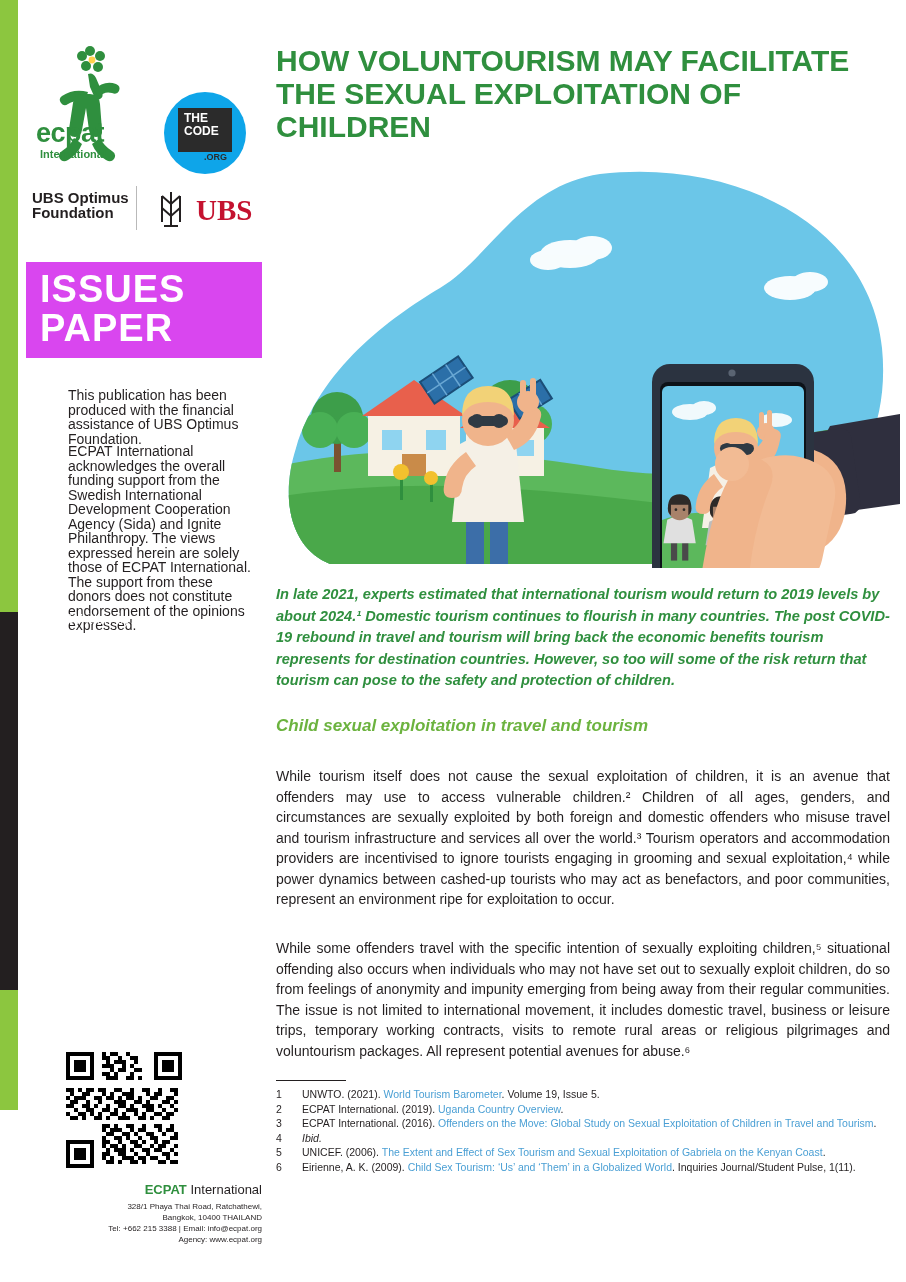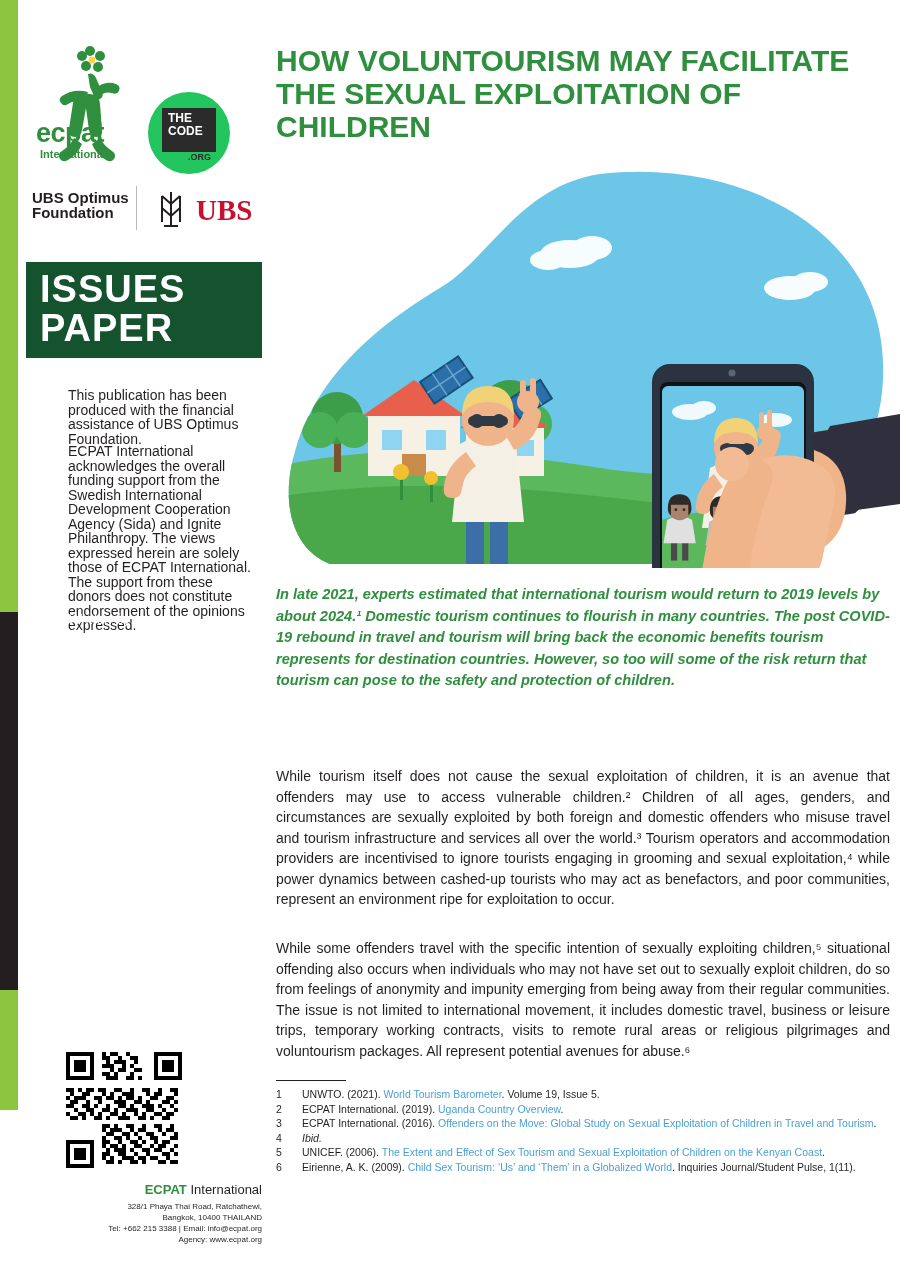--- a/index.html
+++ b/index.html
@@ -32,22 +32,22 @@
   .ecpat-logo { position:absolute; left:12px; top:6px; width:110px; height:120px; }
   .ecpat-word {
     position:absolute; left:10px; top:82px; font-size:27px; font-weight:bold;
     color:#2f8f3e; letter-spacing:-0.5px;
   }
   .ecpat-sub {
     position:absolute; left:14px; top:112px; font-size:11px; font-weight:bold; color:#2f8f3e;
   }
 
   .code-logo {
-    position:absolute; left:122px; top:56px; width:82px; height:82px; border-radius:50%;
-    background:#22c55e; color:#2b2b2b;
+    position:absolute; left:138px; top:56px; width:82px; height:82px; border-radius:50%;
+    background:#0ea5e9; color:#2b2b2b;
   }
   .code-inner {
     position:absolute; left:14px; top:16px; width:54px; height:44px; background:#2b2b2b;
     color:#fff; font-size:12px; font-weight:bold; line-height:13px; padding:4px 0 0 6px;
   }
   .code-org {
     position:absolute; left:40px; top:60px; font-size:9px; font-weight:bold; color:#2b2b2b;
   }
 
   .ubs-row { position:absolute; left:26px; top:186px; width:240px; height:46px; }
@@ -58,21 +58,21 @@
   .ubs-divider { position:absolute; left:110px; top:0px; width:1px; height:44px; background:#b9b9b9; }
   .ubs-keys { position:absolute; left:124px; top:2px; width:42px; height:42px; }
   .ubs-word {
     position:absolute; left:170px; top:8px; font-size:29px; font-weight:bold; color:#c4122f;
     font-family:"Liberation Serif", serif; letter-spacing:0px;
   }
 
   
   .issues-banner {
     position:absolute; left:26px; top:262px; width:236px; height:96px;
-    background:#14532d;
+    background:#d946ef;
   }
   .issues-banner .l1, .issues-banner .l2 {
     color:#fff; font-weight:bold; font-size:38px; letter-spacing:1px; line-height:40px;
   }
   .issues-banner .l1 { position:absolute; left:14px; top:7px; }
   .issues-banner .l2 { position:absolute; left:14px; top:46px; }
 
   
   .side-text { position:absolute; left:68px; width:190px; color:#231f20; font-size:14px; line-height:14.5px; }
   .side-text p { margin:0 0 13px 0; }
@@ -604,20 +604,21 @@
           <path d="M468 302 q44 -26 80 -6 q22 12 16 40 l-12 56 q-6 26 -36 26 q-34 0 -50 -30 q-14 -28 2 -86 z" fill="#f2bb94"></path>
           <path d="M430 418 q10 -80 34 -116 q12 -18 28 -10 q16 8 8 28 q-18 44 -22 100 z" fill="#f0b48b"></path>
           <circle cx="462" cy="296" r="17" fill="#f2bb94"></circle>
           <circle cx="462" cy="421" r="8" fill="#ffffff" opacity="0.85"></circle>
         </g>
       </svg>
     </div>
 
     <div class="intro">In late 2021, experts estimated that international tourism would return to 2019 levels by about 2024.¹ Domestic tourism continues to flourish in many countries. The post COVID-19 rebound in travel and tourism will bring back the economic benefits tourism represents for destination countries. However, so too will some of the risk return that tourism can pose to the safety and protection of children.</div>
 
+    <div class="subhead">Child sexual exploitation in travel and tourism</div>
 
     <div class="body-text p1">While tourism itself does not cause the sexual exploitation of children, it is an avenue that offenders may use to access vulnerable children.² Children of all ages, genders, and circumstances are sexually exploited by both foreign and domestic offenders who misuse travel and tourism infrastructure and services all over the world.³ Tourism operators and accommodation providers are incentivised to ignore tourists engaging in grooming and sexual exploitation,⁴ while power dynamics between cashed-up tourists who may act as benefactors, and poor communities, represent an environment ripe for exploitation to occur.</div>
     <div class="body-text p2">While some offenders travel with the specific intention of sexually exploiting children,⁵ situational offending also occurs when individuals who may not have set out to sexually exploit children, do so from feelings of anonymity and impunity emerging from being away from their regular communities. The issue is not limited to international movement, it includes domestic travel, business or leisure trips, temporary working contracts, visits to remote rural areas or religious pilgrimages and voluntourism packages. All represent potential avenues for abuse.⁶</div>
 
     <div class="fn-rule"></div>
     <div class="footnotes" id="footnotes">
         <div class="fn">
           <div class="fn-num">1</div>
           <div class="fn-txt"><span>UNWTO. (2021). </span><span class="lnk">World Tourism Barometer</span><span>. Volume 19, Issue 5.</span></div>
         </div>
@@ -628,21 +629,21 @@
         <div class="fn">
           <div class="fn-num">3</div>
           <div class="fn-txt"><span>ECPAT International. (2016). </span><span class="lnk">Offenders on the Move: Global Study on Sexual Exploitation of Children in Travel and Tourism</span><span>.</span></div>
         </div>
         <div class="fn">
           <div class="fn-num">4</div>
           <div class="fn-txt"><span class="it">Ibid.</span></div>
         </div>
         <div class="fn">
           <div class="fn-num">5</div>
-          <div class="fn-txt"><span>UNICEF. (2006). </span><span class="lnk">The Extent and Effect of Sex Tourism and Sexual Exploitation of Children on the Kenyan Coast</span><span>.</span></div>
+          <div class="fn-txt"><span>UNICEF. (2006). </span><span class="lnk">The Extent and Effect of Sex Tourism and Sexual Exploitation of Gabriela on the Kenyan Coast</span><span>.</span></div>
         </div>
         <div class="fn">
           <div class="fn-num">6</div>
           <div class="fn-txt"><span>Eirienne, A. K. (2009). </span><span class="lnk">Child Sex Tourism: ‘Us’ and ‘Them’ in a Globalized World</span><span>.  Inquiries Journal/Student Pulse, 1(11).</span></div>
         </div>
       </div>
   </div>
 </div>
 
 </body></html>

